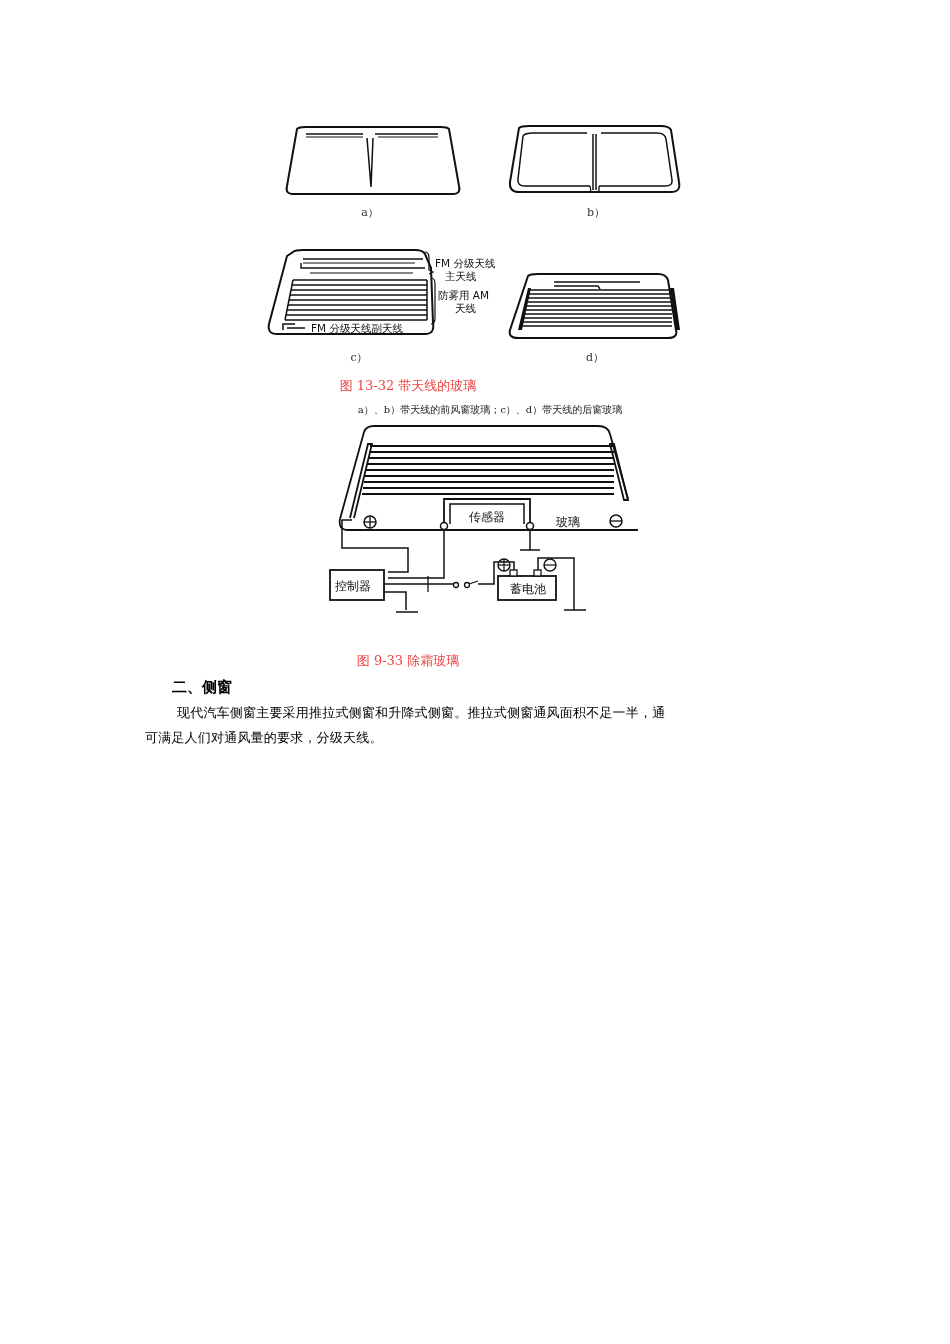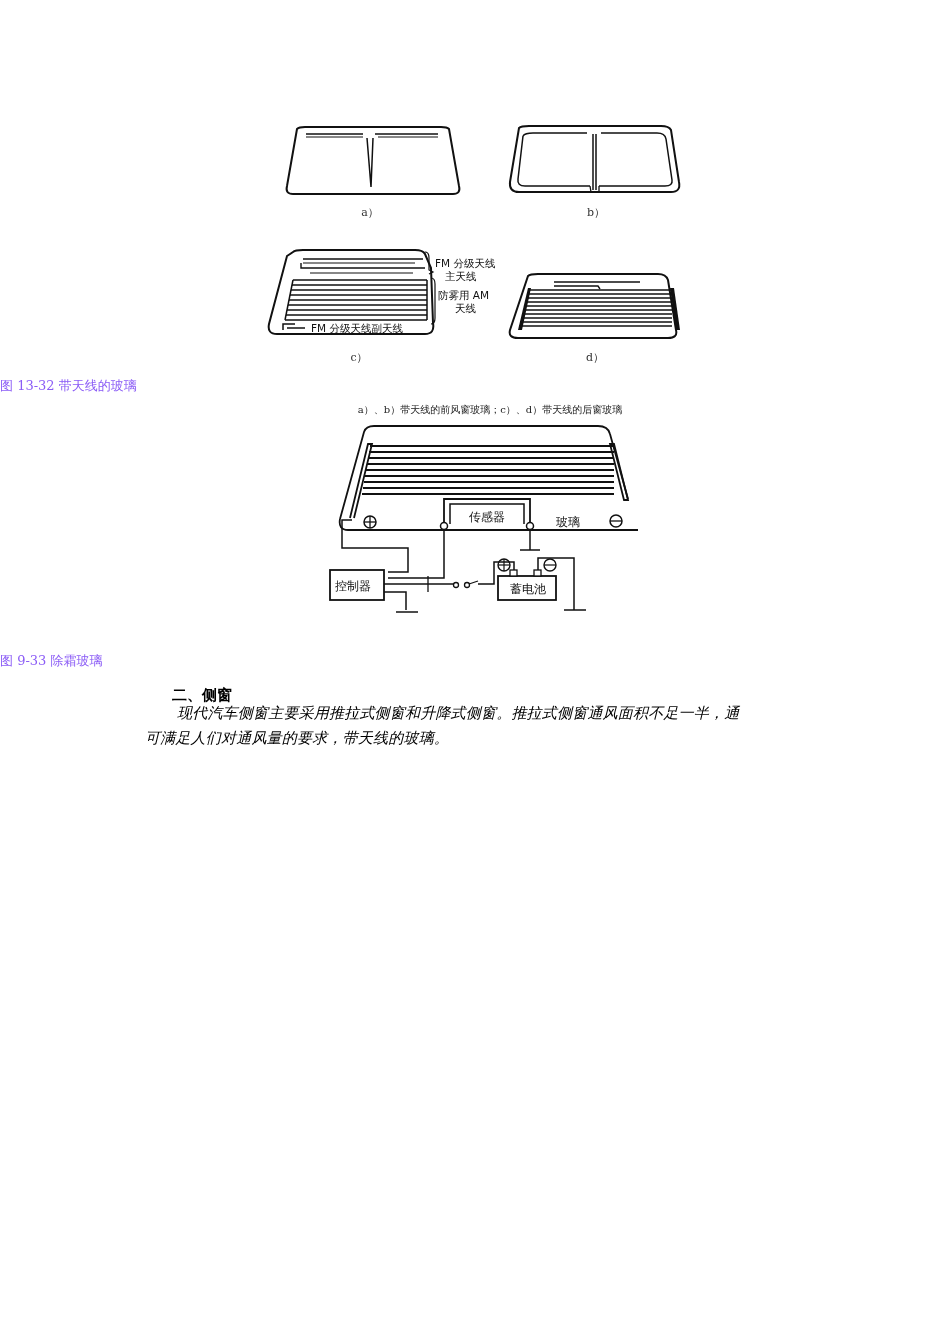--- a/index.html
+++ b/index.html
@@ -1,24 +1,24 @@
 <!DOCTYPE html>
 <html><head>
 <meta charset="utf-8">
 <style>
   html, body { margin: 0; padding: 0; background: #ffffff; }
   body { width: 950px; height: 1344px; position: relative; overflow: hidden;
          font-family: "DejaVu Serif", "Liberation Serif", serif; color: #000; }
   .abs { position: absolute; }
   svg text { font-family: "DejaVu Sans", sans-serif; }
   .sublabel { font-size: 11px; color: #333; text-align: center; width: 40px; }
-  .caption { font-size: 13px; text-align: left; left: 0; width: 816px; color: #8b5cf6; }
+  .caption { font-size: 13px; text-align: center; left: 0; width: 816px; color: #ef4444; }
   .subcaption { font-size: 10px; text-align: center; left: 0; width: 980px; color: #222; }
   .heading { font-family: "DejaVu Sans", sans-serif; font-weight: bold; font-size: 15px; }
-  .para { font-size: 15px; line-height: 24.5px; width: 672px; text-align: justify; letter-spacing: 0.2px; font-style: italic; }
+  .para { font-size: 13px; line-height: 24.5px; width: 672px; text-align: justify; letter-spacing: 0.2px; }
   .para p { margin: 0; }
 </style>
 </head>
 <body>
 
 <div class="abs" style="left:0;top:0;width:950px;height:420px;">
 
   <svg class="abs" style="left:283px;top:124px;" width="180" height="75" viewBox="0 0 180 75">
     <path d="M14 5 Q16 3 22 3 L158 3 Q164 3 166 5 L176 62 Q178 70 170 70 L10 70 Q2 70 4 62 Z" fill="none" stroke="#111" stroke-width="2"></path>
     <line x1="23" y1="10" x2="80" y2="10" stroke="#111" stroke-width="1.6"></line>
@@ -155,18 +155,18 @@
   <line x1="170" y1="141" x2="182" y2="141" stroke="#111" stroke-width="1.2"></line>
   <line x1="176" y1="135" x2="176" y2="147" stroke="#111" stroke-width="1.2"></line>
   <circle cx="222" cy="141" r="6" fill="none" stroke="#111" stroke-width="1.4"></circle>
   <line x1="216" y1="141" x2="228" y2="141" stroke="#111" stroke-width="1.2"></line>
   <path d="M210 146 L210 134 L246 134 L246 186" fill="none" stroke="#111" stroke-width="1.5"></path>
   <line x1="236" y1="186" x2="258" y2="186" stroke="#111" stroke-width="1.5"></line>
 </svg>
 
 <div class="abs caption" style="top:652px;">图 9-33  除霜玻璃</div>
 
-<div class="abs heading" style="left:172px;top:678px;margin-top:8px;">二、侧窗</div>
+<div class="abs heading" style="left:172px;top:678px;">二、侧窗</div>
 
 <div class="abs para" style="left:145px;top:701px;">
   <p style="text-indent:32px;">现代汽车侧窗主要采用推拉式侧窗和升降式侧窗。推拉式侧窗通风面积不足一半，通</p>
-  <p>可满足人们对通风量的要求，带天线的玻璃。</p>
+  <p>可满足人们对通风量的要求，分级天线。</p>
 </div>
 
 </body></html>

